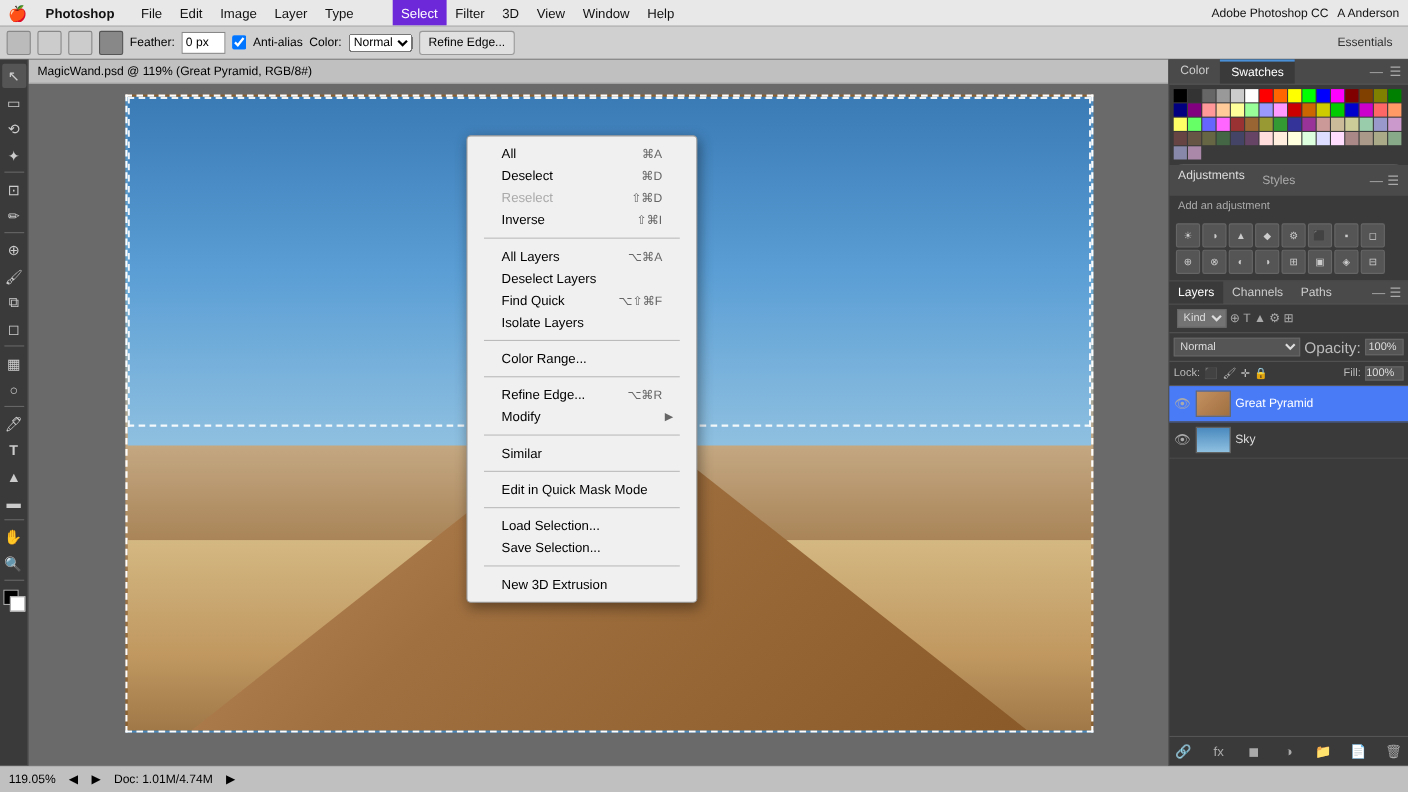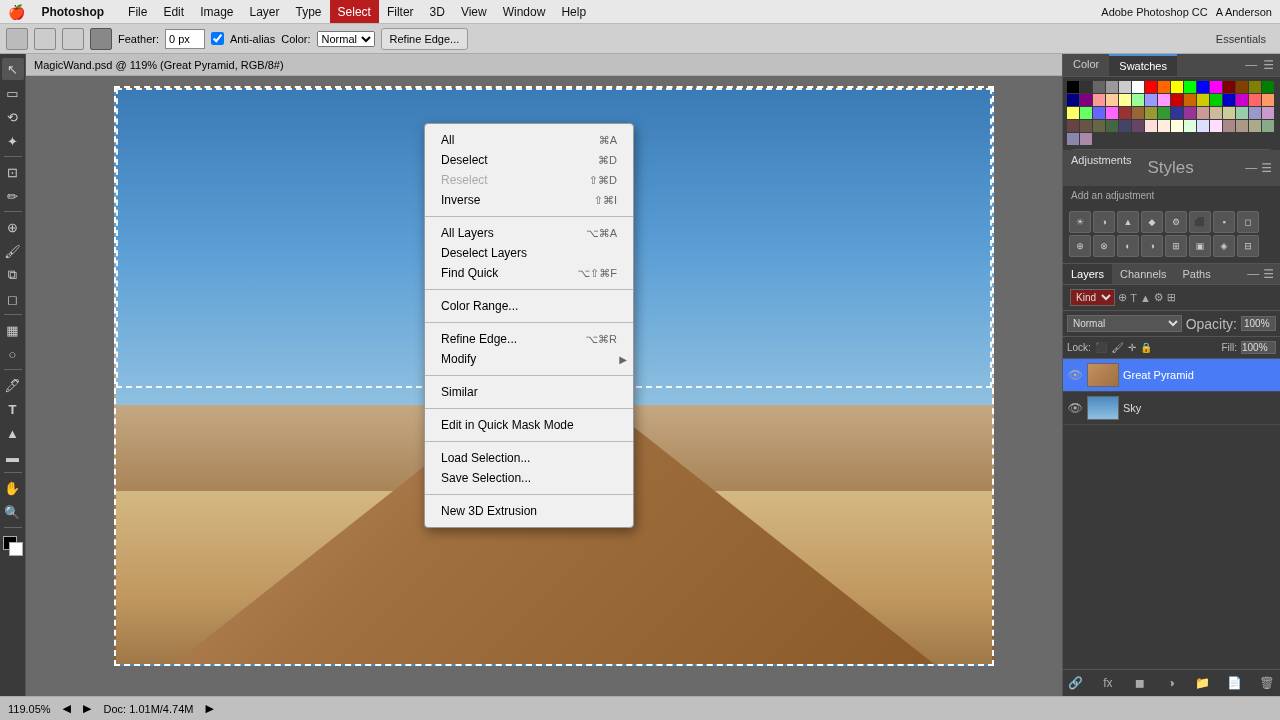--- a/index.html
+++ b/index.html
@@ -8,21 +8,21 @@
     
     .menu-bar {
       width: 100%; height: 24px; background: #e8e8e8;
       display: flex; align-items: center;
       border-bottom: 1px solid #bbb;
       font-size: 12px; color: #111;
     }
     .menu-bar .apple { margin: 0 8px; font-size: 14px; }
     .menu-bar .app-name { font-weight: bold; margin-right: 8px; }
     .menu-bar .menu-item { padding: 0 8px; height: 100%; display: flex; align-items: center; cursor: default; }
-    .menu-bar .menu-item.active { background: #b91c1c; color: white; }
+    .menu-bar .menu-item.active { background: #6d28d9; color: white; margin-left: 27px; }
     .menu-bar-right { margin-left: auto; display: flex; align-items: center; gap: 8px; padding-right: 8px; font-size: 11px; }
 
     
     .options-bar {
       width: 100%; height: 30px; background: #d0d0d0;
       display: flex; align-items: center; padding: 0 6px; gap: 6px;
       border-bottom: 1px solid #aaa;
     }
     .options-bar input[type=text] { width: 40px; height: 20px; border: 1px solid #888; background: white; font-size: 11px; padding: 0 3px; }
     .options-bar label { font-size: 11px; }
@@ -75,42 +75,42 @@
     .adj-header { display: flex; align-items: center; justify-content: space-between; padding: 4px 8px; background: #4a4a4a; font-size: 11px; color: #ddd; }
     .adj-icons { display: flex; flex-wrap: wrap; gap: 2px; padding: 6px; }
     .adj-icon { width: 22px; height: 22px; background: #555; border: 1px solid #666; border-radius: 2px; display: flex; align-items: center; justify-content: center; color: #ccc; font-size: 9px; cursor: pointer; }
 
     
     .layers-panel { border-top: 1px solid #555; flex: 1; display: flex; flex-direction: column; }
     .layers-tabs { display: flex; background: #4a4a4a; border-bottom: 1px solid #555; }
     .layers-tab { padding: 4px 8px; font-size: 11px; color: #ccc; cursor: pointer; }
     .layers-tab.active { background: #3a3a3a; color: white; }
     .layers-toolbar { display: flex; align-items: center; padding: 4px 4px; gap: 3px; background: #3a3a3a; border-bottom: 1px solid #555; }
-    .layers-toolbar select { background: #7f1d1d; color: #ddd; border: 1px solid #666; font-size: 10px; padding: 1px; }
+    .layers-toolbar select { background: #737373; color: #ddd; border: 1px solid #666; font-size: 10px; padding: 1px; }
     .layers-blend { padding: 4px; display: flex; align-items: center; gap: 4px; border-bottom: 1px solid #555; }
     .layers-blend select { flex: 1; background: #555; color: #ddd; border: 1px solid #666; font-size: 10px; padding: 1px; }
     .layers-blend label { font-size: 14px; color: #bbb; }
     .layers-blend input[type=text] { width: 35px; background: #555; color: #ddd; border: 1px solid #666; font-size: 10px; padding: 1px 2px; }
     .layers-lock { display: flex; align-items: center; padding: 4px; gap: 4px; border-bottom: 1px solid #555; font-size: 10px; color: #bbb; }
     .layer-item { display: flex; align-items: center; padding: 4px; gap: 4px; cursor: pointer; border-bottom: 1px solid #4a4a4a; }
     .layer-item.active { background: #4a7bf7; }
     .layer-eye { width: 16px; height: 16px; display: flex; align-items: center; justify-content: center; color: #aaa; font-size: 12px; }
     .layer-thumb { width: 32px; height: 24px; border: 1px solid #666; object-fit: cover; }
     .layer-thumb-pyramid { background: linear-gradient(135deg, #c49060, #a07040); }
     .layer-thumb-sky { background: linear-gradient(180deg, #4a8abf, #8fc0e0); }
     .layer-name { font-size: 11px; color: #ddd; flex: 1; }
     .layer-item.active .layer-name { color: white; }
     .layers-bottom { display: flex; align-items: center; justify-content: space-between; padding: 4px; border-top: 1px solid #555; margin-top: auto; }
     .layers-bottom-icon { width: 18px; height: 18px; display: flex; align-items: center; justify-content: center; color: #aaa; font-size: 12px; cursor: pointer; }
 
     
     .dropdown-menu {
       position: absolute; top: 47px; left: 398px; width: 210px; background: #f0f0f0;
       border: 1px solid #999; border-radius: 4px; box-shadow: 2px 4px 12px rgba(0,0,0,0.4);
-      z-index: 1000; padding: 4px 0;
+      z-index: 1000; padding: 4px 15px;
     }
     .menu-section { padding: 2px 0; }
     .menu-section-divider { height: 1px; background: #bbb; margin: 4px 0; }
     .menu-row { display: flex; align-items: center; justify-content: space-between; padding: 3px 16px 3px 16px; cursor: default; }
     .menu-row.disabled { color: #aaa; }
     .menu-label { font-size: 12px; }
     .menu-shortcut { font-size: 11px; color: #666; }
     .menu-row-arrow { display: flex; align-items: center; justify-content: space-between; padding: 3px 6px 3px 16px; cursor: default; }
     .menu-arrow { font-size: 10px; color: #666; }
   </style>
@@ -224,20 +224,24 @@
             <span class="menu-label">All Layers</span>
             <span class="menu-shortcut">⌥⌘A</span>
           </div>
           <div class="menu-row">
             <span class="menu-label">Deselect Layers</span>
             <span class="menu-shortcut"></span>
           </div>
           <div class="menu-row">
             <span class="menu-label">Find Quick</span>
             <span class="menu-shortcut">⌥⇧⌘F</span>
+          </div>
+          <div class="menu-row">
+            <span class="menu-label">Isolate Layers</span>
+            <span class="menu-shortcut"></span>
           </div>
         </div>
         <div class="menu-section-divider"></div>
 
         <div class="menu-section">
           <div class="menu-row">
             <span class="menu-label">Color Range...</span>
             <span class="menu-shortcut"></span>
           </div>
         </div>
@@ -365,21 +369,21 @@
         <div class="swatch" style="background: rgb(170, 170, 136);"></div>
         <div class="swatch" style="background: rgb(136, 170, 136);"></div>
         <div class="swatch" style="background: rgb(136, 136, 170);"></div>
         <div class="swatch" style="background: rgb(170, 136, 170);"></div>
       </div>
 
     <div class="adj-panel">
       <div class="adj-header">
         <div class="panel-tabs" style="background:transparent;border:none;display:flex;gap:0;">
           <span class="panel-tab active" style="border-top:none;background:transparent;color:#ddd;padding:0 6px 0 0;font-size:11px;">Adjustments</span>
-          <span class="panel-tab" style="border-top:none;background:transparent;color:#aaa;font-size:17px;text-align:right;">Styles</span>
+          <span class="panel-tab" style="border-top:none;background:transparent;color:#aaa;font-size:11px;text-align:right;">Styles</span>
         </div>
         <div style="display:flex;gap:4px;">
           <span style="color:#aaa;font-size:12px;">—</span>
           <span style="color:#aaa;font-size:12px;">☰</span>
         </div>
       </div>
       <div style="padding:4px 8px;font-size:10px;color:#aaa;">Add an adjustment</div>
       <div class="adj-icons">
         <div class="adj-icon">☀</div>
         <div class="adj-icon">◑</div>

